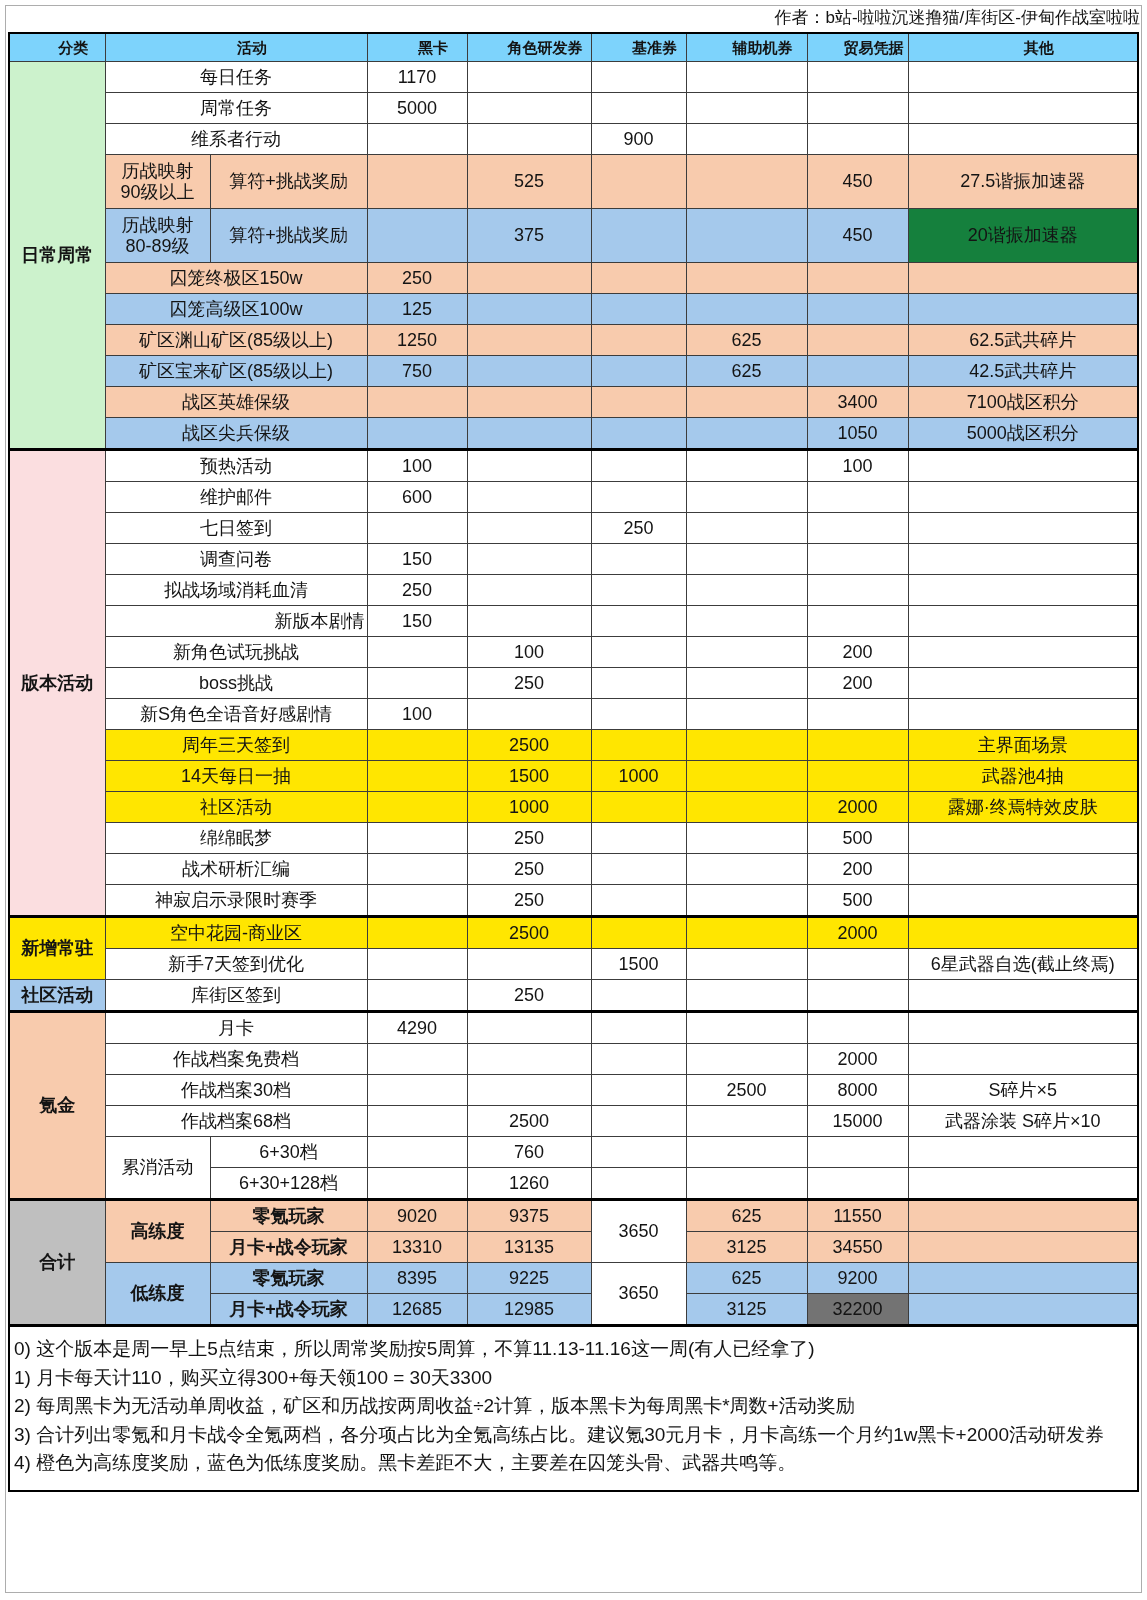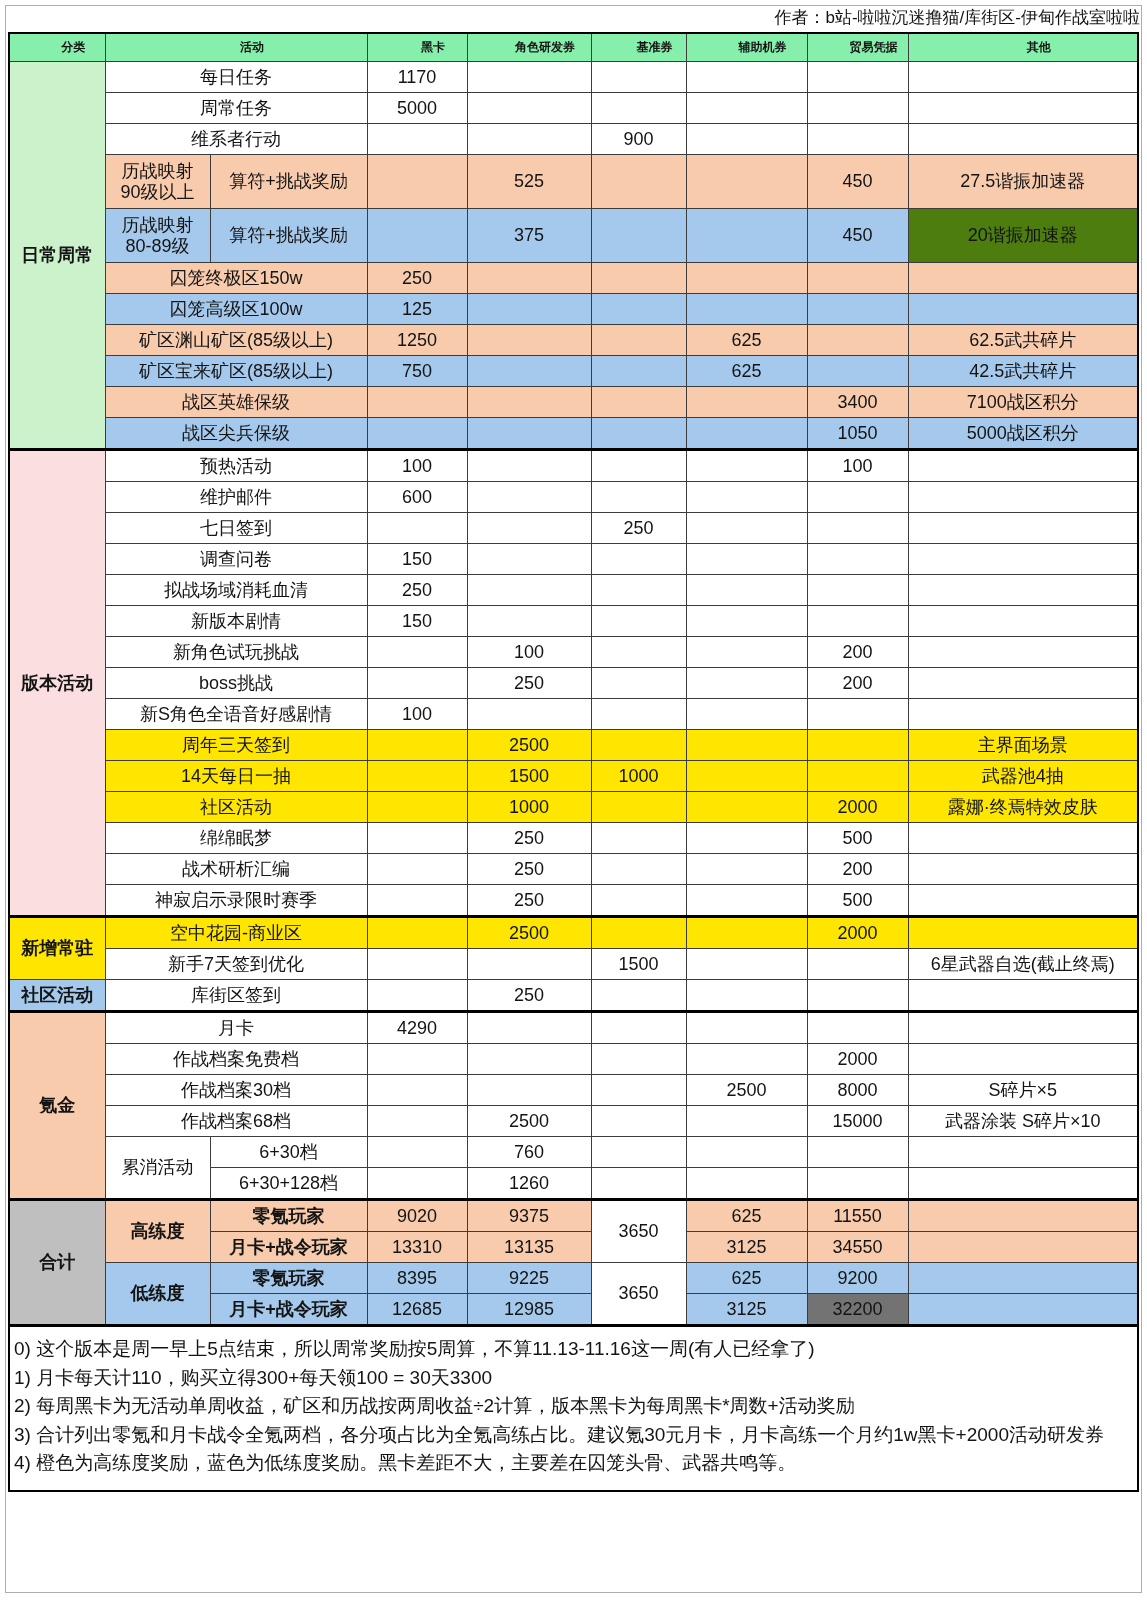--- a/index.html
+++ b/index.html
@@ -21,21 +21,21 @@
   }
   table{
     border-collapse:collapse;table-layout:fixed;margin-left:2px;
     border:2px solid #000;
   }
   th,td{
     border:1px solid #3c3c3c;text-align:center;vertical-align:middle;
     font-size:18px;padding:0 2px;height:30px;line-height:1.15;
     white-space:pre-line;overflow:hidden;
   }
-  thead th{background:#86efac;font-weight:700;font-size:12px;height:27px;padding-left:34px;}
+  thead th{background:#7dd3fc;font-weight:700;font-size:15px;height:27px;padding-left:34px;}
   tr.tall td{height:53px;}
   tr.thick-top td{border-top:3px solid #000;}
   td.b{font-weight:700;}
   .notes{
     margin-left:2px;width:1131px;box-sizing:border-box;
     border:2px solid #000;border-top:3px solid #000;margin-top:-2px;
     font-size:19px;line-height:28.5px;padding:8px 6px 12px 4px;
   }
 </style>
 </head>
@@ -110,21 +110,21 @@
         </tr>
         <tr class="tall">
           <td style="background: rgb(165, 201, 236);">历战映射
 80-89级</td>
           <td style="background: rgb(165, 201, 236);">算符+挑战奖励</td>
           <td style="background: rgb(165, 201, 236);"></td>
           <td style="background: rgb(165, 201, 236);">375</td>
           <td style="background: rgb(165, 201, 236);"></td>
           <td style="background: rgb(165, 201, 236);"></td>
           <td style="background: rgb(165, 201, 236);">450</td>
-          <td style="background: #4d7c0f; margin-left: 13px;">20谐振加速器</td>
+          <td style="background: #15803d; margin-left: 13px;">20谐振加速器</td>
         </tr>
         <tr>
           <td colspan="2" style="background: rgb(248, 203, 173);">囚笼终极区150w</td>
           <td style="background: rgb(248, 203, 173);">250</td>
           <td style="background: rgb(248, 203, 173);"></td>
           <td style="background: rgb(248, 203, 173);"></td>
           <td style="background: rgb(248, 203, 173);"></td>
           <td style="background: rgb(248, 203, 173);"></td>
           <td style="background: rgb(248, 203, 173);"></td>
         </tr>
@@ -213,21 +213,21 @@
         <tr>
           <td colspan="2" style="background: rgb(255, 255, 255);">拟战场域消耗血清</td>
           <td style="background: rgb(255, 255, 255);">250</td>
           <td style="background: rgb(255, 255, 255);"></td>
           <td style="background: rgb(255, 255, 255);"></td>
           <td style="background: rgb(255, 255, 255);"></td>
           <td style="background: rgb(255, 255, 255);"></td>
           <td style="background: rgb(255, 255, 255);"></td>
         </tr>
         <tr>
-          <td colspan="2" style="background: rgb(255, 255, 255);">新版本剧情</td>
+          <td colspan="2" style="background: rgb(255, 255, 255); text-align: right;">新版本剧情</td>
           <td style="background: rgb(255, 255, 255);">150</td>
           <td style="background: rgb(255, 255, 255);"></td>
           <td style="background: rgb(255, 255, 255);"></td>
           <td style="background: rgb(255, 255, 255);"></td>
           <td style="background: rgb(255, 255, 255);"></td>
           <td style="background: rgb(255, 255, 255);"></td>
         </tr>
         <tr>
           <td colspan="2" style="background: rgb(255, 255, 255);">新角色试玩挑战</td>
           <td style="background: rgb(255, 255, 255);"></td>

